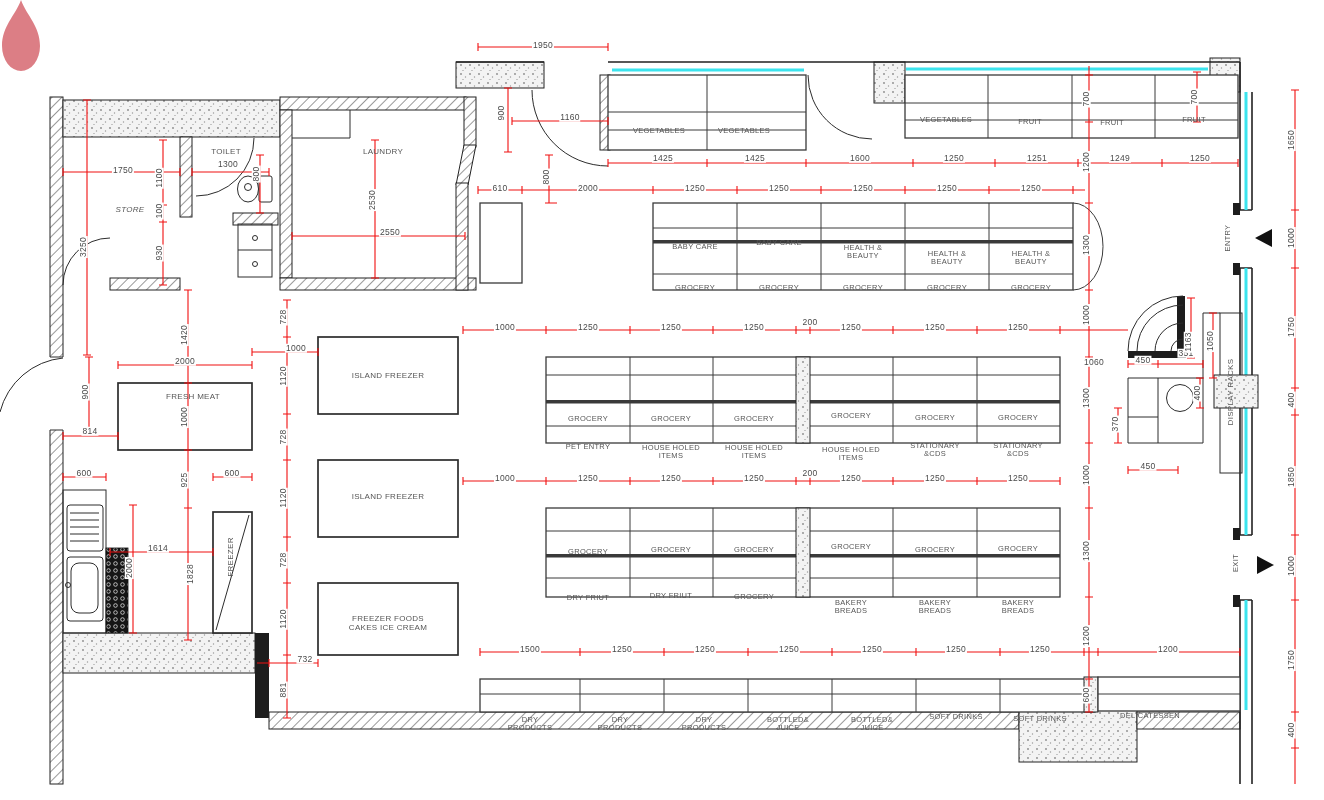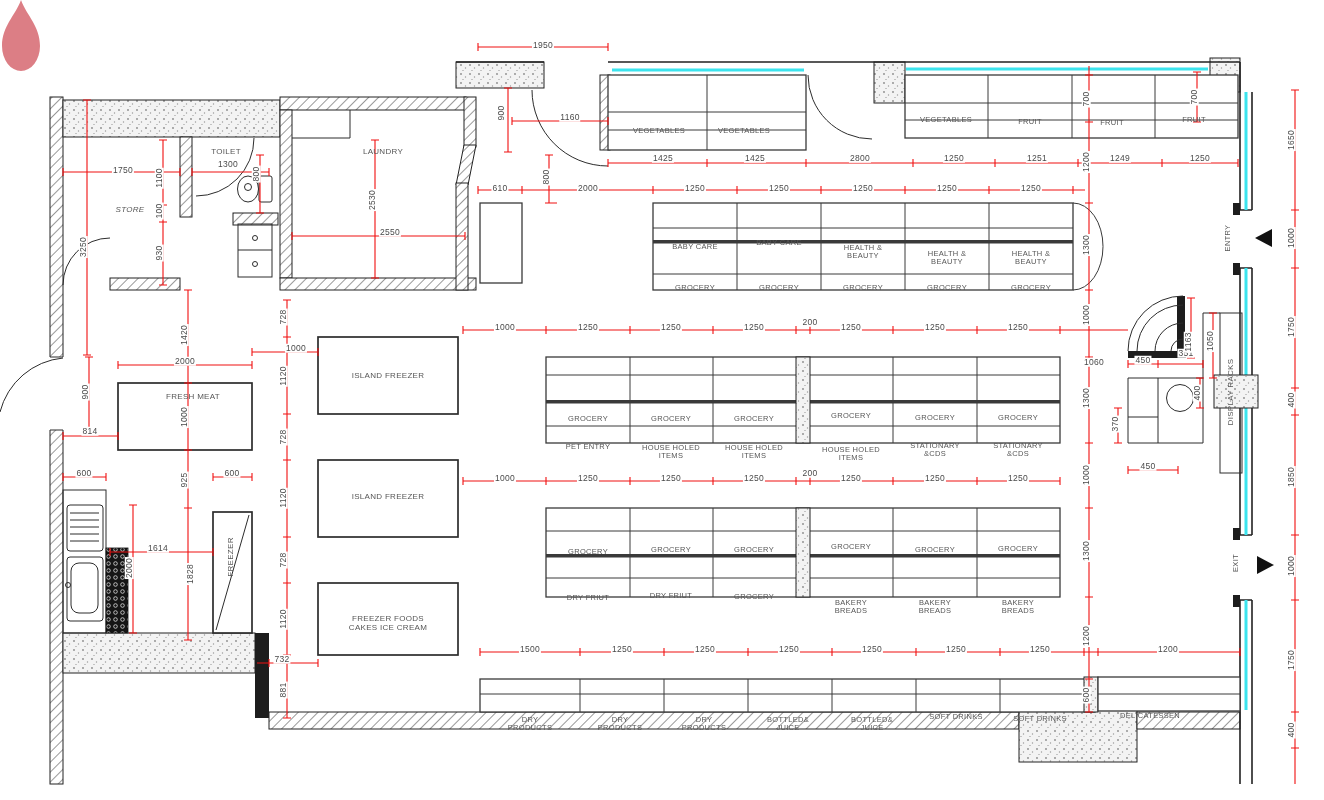--- a/index.html
+++ b/index.html
@@ -297,21 +297,21 @@
       <span class="lbl shelf" style="left: 872px; top: 693px;">BOTTLED&amp;
 JUICE</span>
       <span class="lbl shelf" style="left: 956px; top: 686px;">SOFT DRINKS</span>
       <span class="lbl shelf" style="left: 1040px; top: 688px;">SOFT DRINKS</span>
       <span class="lbl shelf" style="left: 1150px; top: 685px;">DELICATESSEN</span>
       <span class="lbl dim" style="left: 543px; top: 45px;">1950</span>
       <span class="lbl dim rot" style="left: 501px; top: 113px;">900</span>
       <span class="lbl dim" style="left: 570px; top: 117px;">1160</span>
       <span class="lbl dim" style="left: 663px; top: 158px;">1425</span>
       <span class="lbl dim" style="left: 755px; top: 158px;">1425</span>
-      <span class="lbl dim" style="left: 860px; top: 158px;">2800</span>
+      <span class="lbl dim" style="left: 860px; top: 158px;">1600</span>
       <span class="lbl dim" style="left: 954px; top: 158px;">1250</span>
       <span class="lbl dim" style="left: 1037px; top: 158px;">1251</span>
       <span class="lbl dim" style="left: 1120px; top: 158px;">1249</span>
       <span class="lbl dim" style="left: 1200px; top: 158px;">1250</span>
       <span class="lbl dim rot" style="left: 1086px; top: 99px;">700</span>
       <span class="lbl dim rot" style="left: 1194px; top: 97px;">700</span>
       <span class="lbl dim rot" style="left: 1086px; top: 162px;">1200</span>
       <span class="lbl dim" style="left: 500px; top: 188px;">610</span>
       <span class="lbl dim" style="left: 588px; top: 188px;">2000</span>
       <span class="lbl dim" style="left: 695px; top: 188px;">1250</span>
@@ -336,21 +336,21 @@
       <span class="lbl dim" style="left: 185px; top: 361px;">2000</span>
       <span class="lbl dim rot" style="left: 184px; top: 417px;">1000</span>
       <span class="lbl dim rot" style="left: 184px; top: 480px;">925</span>
       <span class="lbl dim" style="left: 296px; top: 348px;">1000</span>
       <span class="lbl dim rot" style="left: 283px; top: 317px;">728</span>
       <span class="lbl dim rot" style="left: 283px; top: 376px;">1120</span>
       <span class="lbl dim rot" style="left: 283px; top: 437px;">728</span>
       <span class="lbl dim rot" style="left: 283px; top: 498px;">1120</span>
       <span class="lbl dim rot" style="left: 283px; top: 560px;">728</span>
       <span class="lbl dim rot" style="left: 283px; top: 619px;">1120</span>
-      <span class="lbl dim" style="left: 282px; top: 659px;">732</span>
+      <span class="lbl dim" style="left: 305px; top: 659px;">732</span>
       <span class="lbl dim rot" style="left: 283px; top: 690px;">881</span>
       <span class="lbl dim" style="left: 84px; top: 473px;">600</span>
       <span class="lbl dim" style="left: 232px; top: 473px;">600</span>
       <span class="lbl dim" style="left: 158px; top: 548px;">1614</span>
       <span class="lbl dim rot" style="left: 129px; top: 568px;">2000</span>
       <span class="lbl dim rot" style="left: 190px; top: 574px;">1828</span>
       <span class="lbl dim" style="left: 505px; top: 327px;">1000</span>
       <span class="lbl dim" style="left: 588px; top: 327px;">1250</span>
       <span class="lbl dim" style="left: 671px; top: 327px;">1250</span>
       <span class="lbl dim" style="left: 754px; top: 327px;">1250</span>

